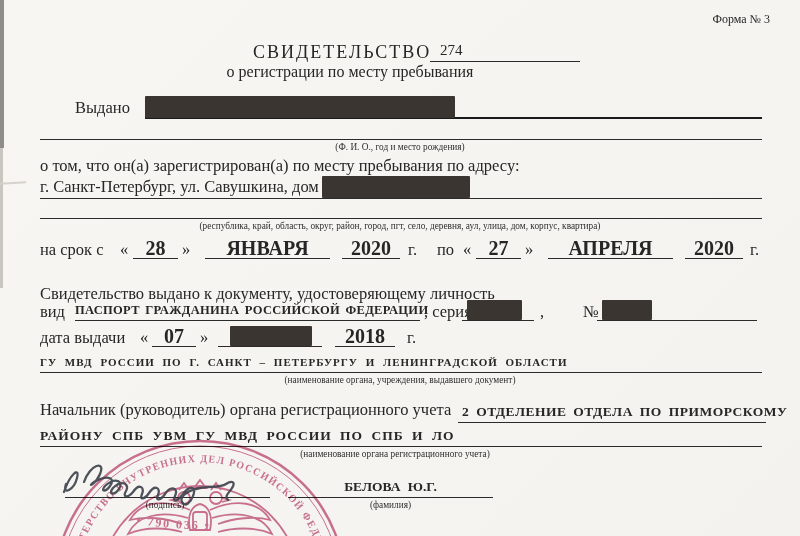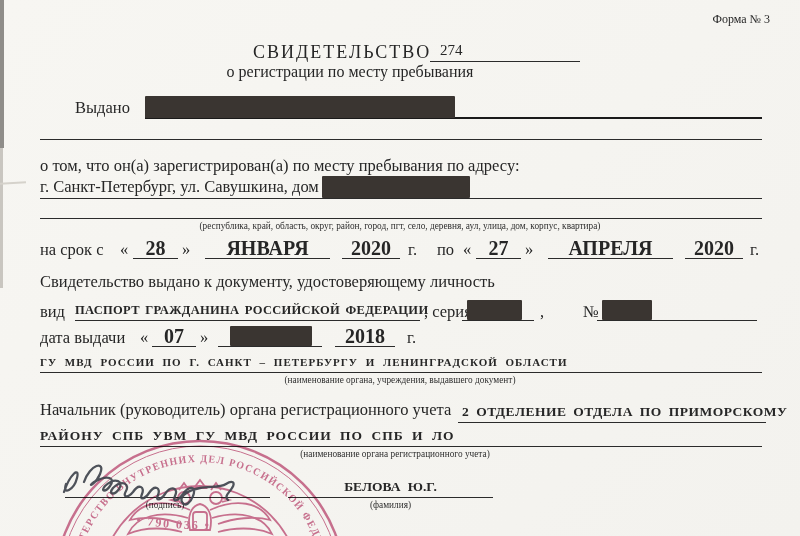--- a/index.html
+++ b/index.html
@@ -44,20 +44,21 @@
   <div class="form-label">Форма № 3</div>
 
   <div class="title-main">СВИДЕТЕЛЬСТВО</div>
   <div class="title-number">274</div>
   <div class="title-sub">о регистрации по месту пребывания</div>
 
   <span class="lbl" style="left:75px; top:98px;">Выдано</span>
   <div class="redact" style="left:145px; top:96px; width:310px; height:22px;"></div>
   <div class="rule-thick" style="left:145px; top:96px; width:617px; height:21px;"></div>
   <div class="rule" style="left:40px; top:119px; width:722px; height:20px;"></div>
+  <div class="cap" style="left:180px; top:142px; width:440px;">(Ф. И. О., год и место рождения)</div>
 
   <span class="lbl" style="left:40px; top:156px;">о том, что он(а) зарегистрирован(а) по месту пребывания по адресу:</span>
 
   <span class="lbl" style="left:40px; top:177px;">г. Санкт-Петербург, ул. Савушкина, дом</span>
   <div class="redact" style="left:322px; top:176px; width:148px; height:22px;"></div>
   <div class="rule" style="left:40px; top:177px; width:722px; height:21px;"></div>
   <div class="rule" style="left:40px; top:198px; width:722px; height:20px;"></div>
   <div class="cap" style="left:100px; top:221px; width:600px;">(республика, край, область, округ, район, город, пгт, село, деревня, аул, улица, дом, корпус, квартира)</div>
 
   <span class="lbl" style="left:40px; top:240px;">на срок с</span>
@@ -68,21 +69,21 @@
   <div class="fill" style="left:342px; top:238px; width:58px;">2020</div>
   <span class="lbl" style="left:408px; top:240px;">г.</span>
   <span class="lbl" style="left:437px; top:240px;">по</span>
   <span class="lbl" style="left:463px; top:240px;">«</span>
   <div class="fill" style="left:476px; top:238px; width:45px;">27</div>
   <span class="lbl" style="left:525px; top:240px;">»</span>
   <div class="fill" style="left:548px; top:238px; width:125px;">АПРЕЛЯ</div>
   <div class="fill" style="left:685px; top:238px; width:58px;">2020</div>
   <span class="lbl" style="left:750px; top:240px;">г.</span>
 
-  <span class="lbl" style="left:40px; top:272px;text-align:center;">Свидетельство выдано к документу, удостоверяющему личность</span>
+  <span class="lbl" style="left:40px; top:284px;text-align:center;">Свидетельство выдано к документу, удостоверяющему личность</span>
 
   <span class="lbl" style="left:40px; top:302px;">вид</span>
   <div class="fill" style="left:75px; top:300px; width:345px; font-size:12.5px; letter-spacing:0.3px; word-spacing:2px;">ПАСПОРТ ГРАЖДАНИНА РОССИЙСКОЙ ФЕДЕРАЦИИ</div>
   <span class="lbl" style="left:424px; top:302px;">, серия</span>
   <div class="rule" style="left:462px; top:300px; width:72px; height:20px;"></div>
   <div class="redact" style="left:467px; top:300px; width:55px; height:20px;"></div>
   <span class="lbl" style="left:540px; top:302px;">,</span>
   <span class="lbl" style="left:583px; top:302px;">№</span>
   <div class="rule" style="left:597px; top:300px; width:160px; height:20px;"></div>
   <div class="redact" style="left:602px; top:300px; width:50px; height:20px;"></div>

